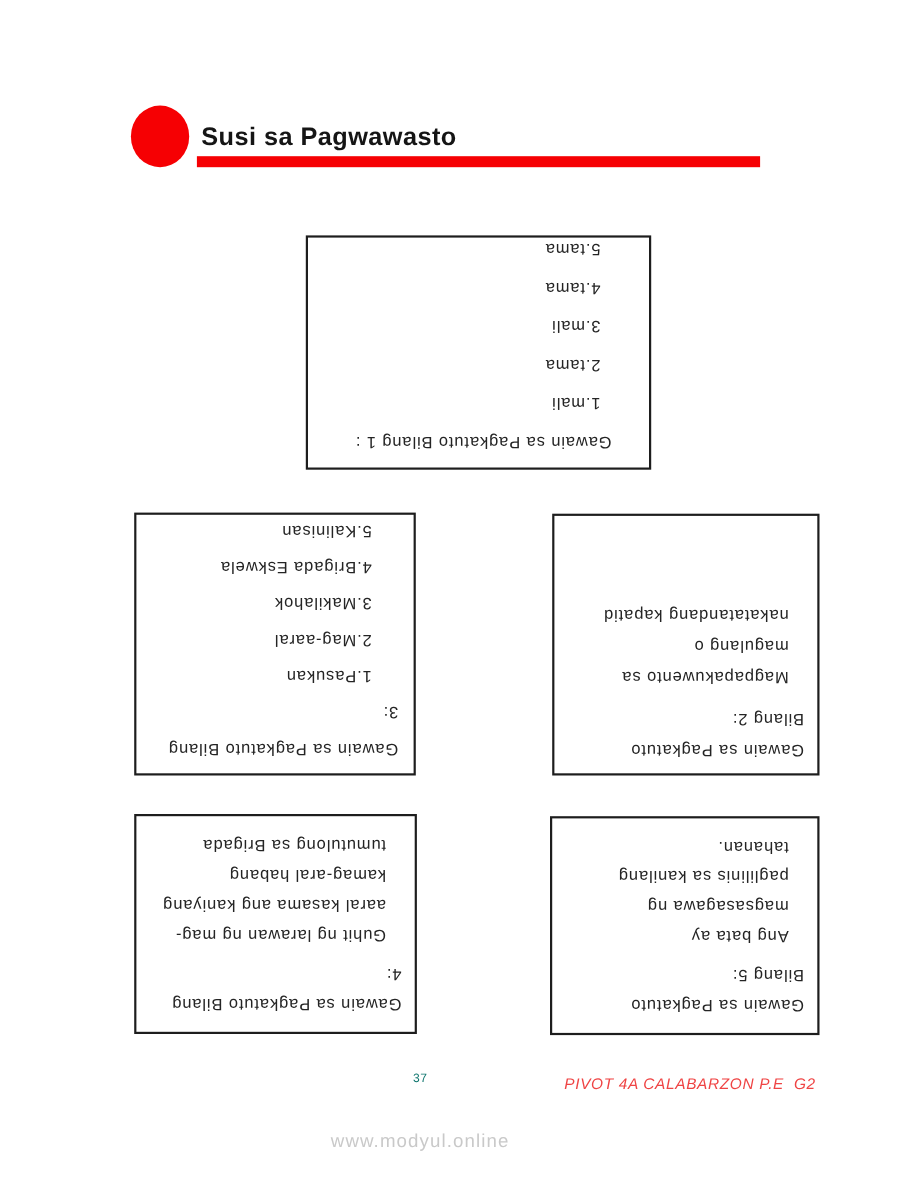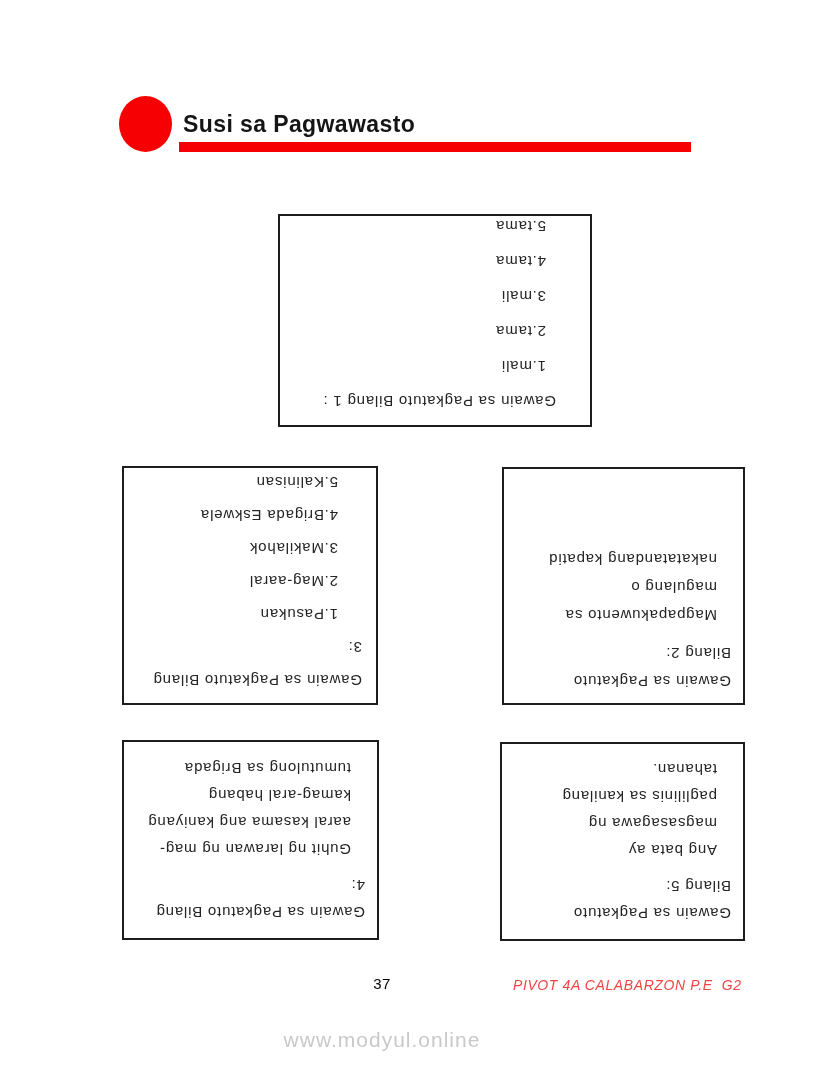--- a/index.html
+++ b/index.html
@@ -58,31 +58,31 @@
 
   .box5{left:500px;top:742px;width:245px;height:199px;}
   .box5 .akey-inner{padding:12px 12px;}
   .box5 .akey-line{line-height:27px;}
   .box5 .akey-answer{padding-left:14px;}
   .box5 .answers{margin-top:9px;}
 
   
   .page-number{
     position:absolute;left:50%;transform:translateX(-50%);top:975px;
-    font-size:15px;letter-spacing:0.5px;color:#000000;
+    font-size:11px;letter-spacing:0.5px;color:#0f766e;
   }
   .module-label{
     position:absolute;left:513px;top:977px;
     font-size:14px;font-style:italic;letter-spacing:0.6px;color:#ef4444;
     white-space:pre;
     text-align:center;
   }
   .watermark{
     position:absolute;left:50%;transform:translateX(-50%);top:1028px;
-    font-size:21px;letter-spacing:1px;color:#c9c9c9;
+    font-size:17px;letter-spacing:1px;color:#c9c9c9;
   }
 </style>
 </head>
 <body>
 
 <div class="page">
 
   <div class="red-circle"></div>
   <div class="page-title">Susi sa Pagwawasto</div>
   <div class="title-underline"></div>

